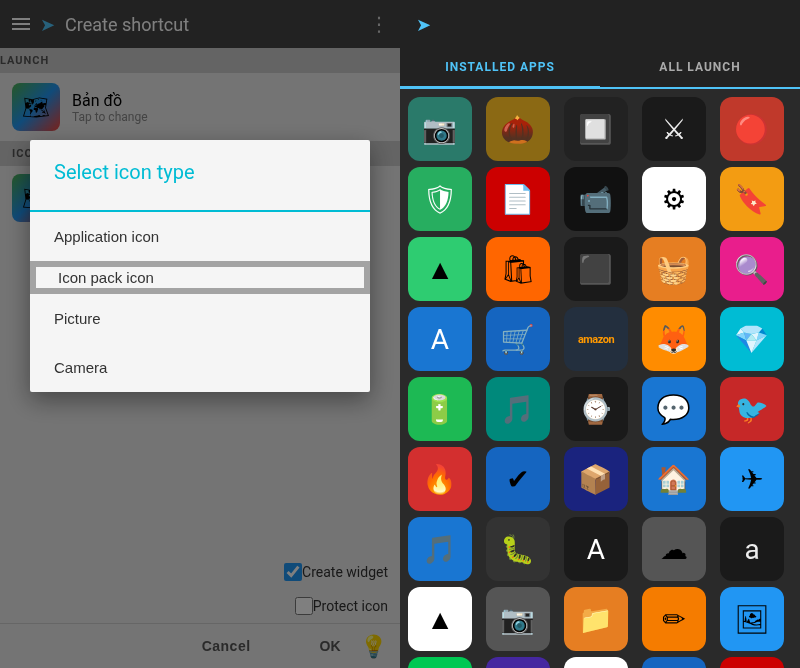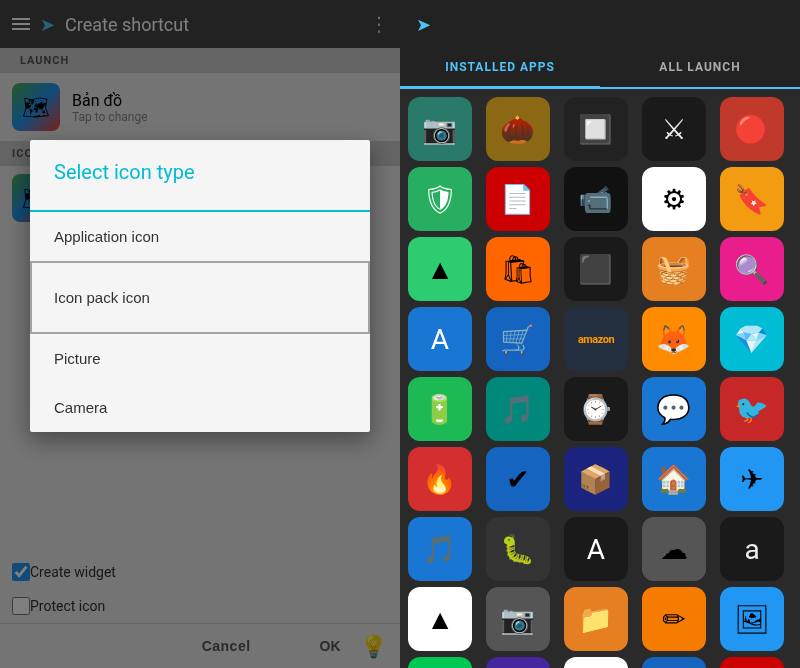--- a/index.html
+++ b/index.html
@@ -28,21 +28,21 @@
       font-weight: 400;
       flex: 1;
     }
     .hamburger { display: flex; flex-direction: column; gap: 3px; cursor: pointer; }
     .hamburger span { width: 18px; height: 2px; background: #fff; display: block; }
     .arrow-icon { color: #4fc3f7; font-size: 18px; }
     .dots-icon { color: #ccc; font-size: 20px; letter-spacing: -1px; }
 
     .section-label {
       background: #c8c8c8;
-      padding: 6px 20px;
+      padding: 6px 0;
       font-size: 11px;
       font-weight: 700;
       color: #555;
       letter-spacing: 1px;
     }
 
     .map-row {
       display: flex;
       align-items: center;
       padding: 10px 12px;
@@ -106,37 +106,38 @@
       padding: 16px 24px;
       font-size: 15px;
       color: #333;
       cursor: pointer;
       border: none;
       background: transparent;
       width: 100%;
       text-align: left;
     }
     .dialog-item.highlighted {
-      border: 2px solid #a3a3a3;
-      padding: 26px 22px;
+      border: 6px solid #a3a3a3;
+      padding: 2px 22px;
     }
 
     .left-bottom {
       position: absolute;
       bottom: 0;
       left: 0;
       right: 0;
       background: #e8e8e8;
     }
     .checkbox-row {
       display: flex;
       align-items: center;
       padding: 8px 12px;
       font-size: 14px;
       color: #333;
+      justify-content: flex-end;
     }
     .checkbox-row input[type=checkbox] { width: 18px; height: 18px; accent-color: #2196f3; }
     .bottom-buttons {
       display: flex;
       justify-content: flex-end;
       align-items: center;
       padding: 8px 12px;
       gap: 12px;
       border-top: 1px solid #ccc;
     }

